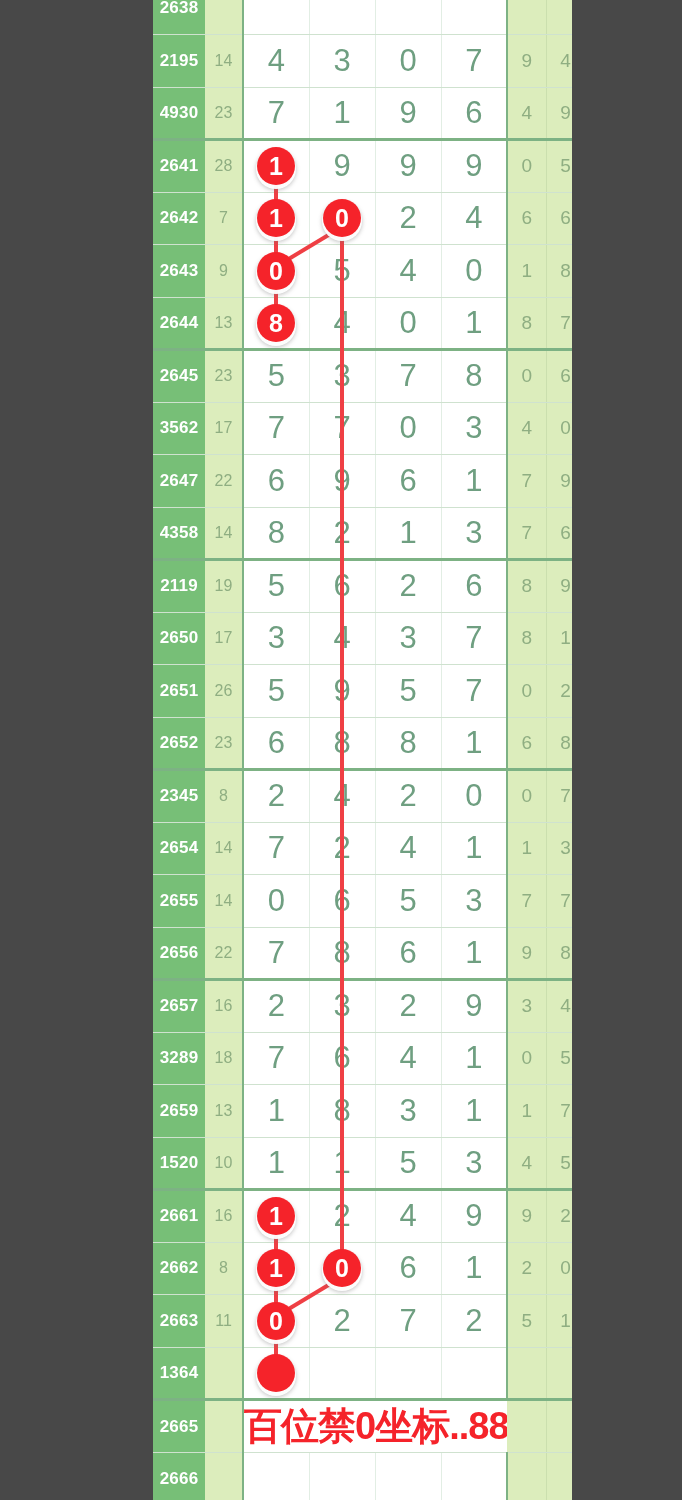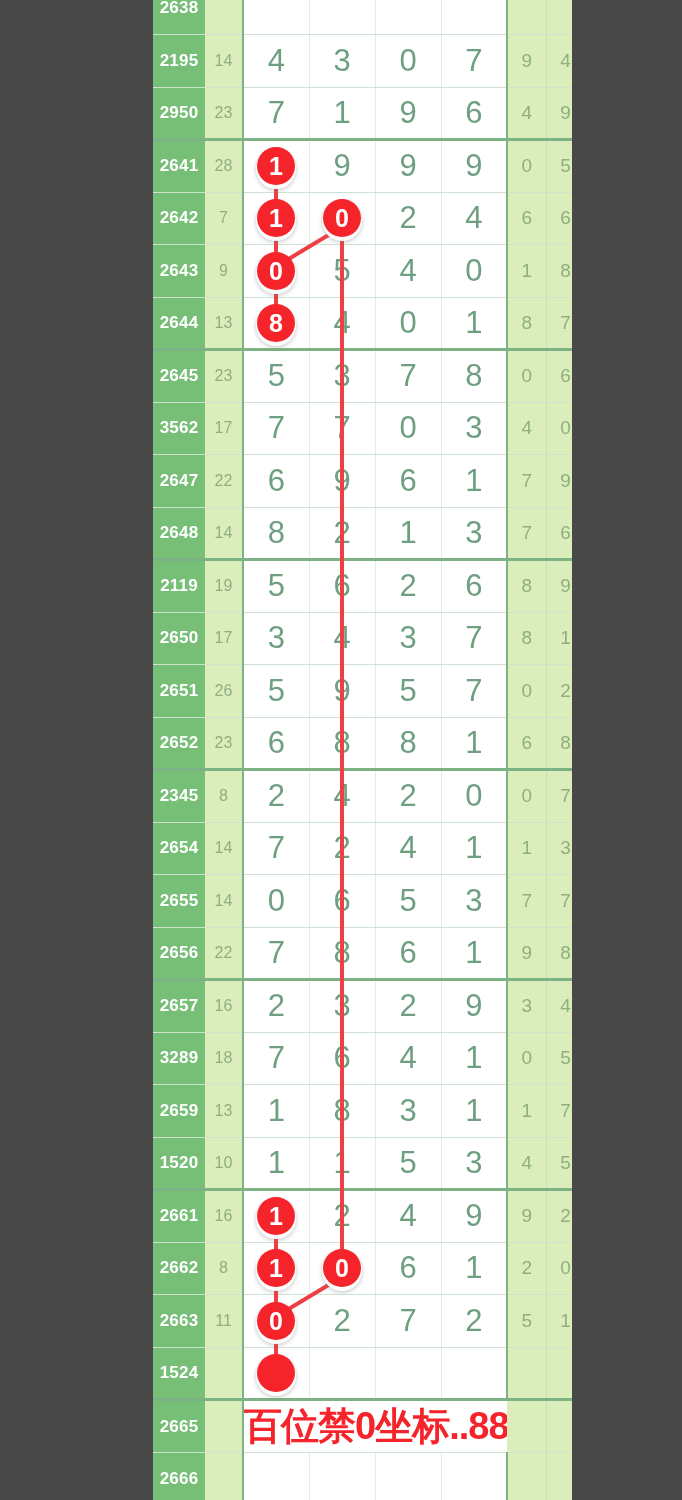--- a/index.html
+++ b/index.html
@@ -182,21 +182,21 @@
             <td class="c-sum">14</td>
             <td class="c-d">4</td>
             <td class="c-d">3</td>
             <td class="c-d">0</td>
             <td class="c-d last">7</td>
             <td class="c-s">9</td>
             <td class="c-s">4</td>
             <td class="c-s last">13</td>
           </tr>
           <tr class="grp-end">
-            <td class="c-idx">2950</td>
+            <td class="c-idx">4930</td>
             <td class="c-sum">23</td>
             <td class="c-d">7</td>
             <td class="c-d">1</td>
             <td class="c-d">9</td>
             <td class="c-d last">6</td>
             <td class="c-s">4</td>
             <td class="c-s">9</td>
             <td class="c-s last">7</td>
           </tr>
           <tr>
@@ -270,21 +270,21 @@
             <td class="c-sum">22</td>
             <td class="c-d">6</td>
             <td class="c-d">9</td>
             <td class="c-d">6</td>
             <td class="c-d last">1</td>
             <td class="c-s">7</td>
             <td class="c-s">9</td>
             <td class="c-s last">9</td>
           </tr>
           <tr class="grp-end">
-            <td class="c-idx">2648</td>
+            <td class="c-idx">4358</td>
             <td class="c-sum">14</td>
             <td class="c-d">8</td>
             <td class="c-d">2</td>
             <td class="c-d">1</td>
             <td class="c-d last">3</td>
             <td class="c-s">7</td>
             <td class="c-s">6</td>
             <td class="c-s last">0</td>
           </tr>
           <tr>
@@ -446,21 +446,21 @@
             <td class="c-sum">11</td>
             <td class="c-d">0</td>
             <td class="c-d">2</td>
             <td class="c-d">7</td>
             <td class="c-d last">2</td>
             <td class="c-s">5</td>
             <td class="c-s">1</td>
             <td class="c-s last">11</td>
           </tr>
           <tr class="grp-end">
-            <td class="c-idx">1524</td>
+            <td class="c-idx">1364</td>
             <td class="c-sum"></td>
             <td class="c-d"></td>
             <td class="c-d"></td>
             <td class="c-d"></td>
             <td class="c-d last"></td>
             <td class="c-s"></td>
             <td class="c-s"></td>
             <td class="c-s last"></td>
           </tr>
           <tr>

